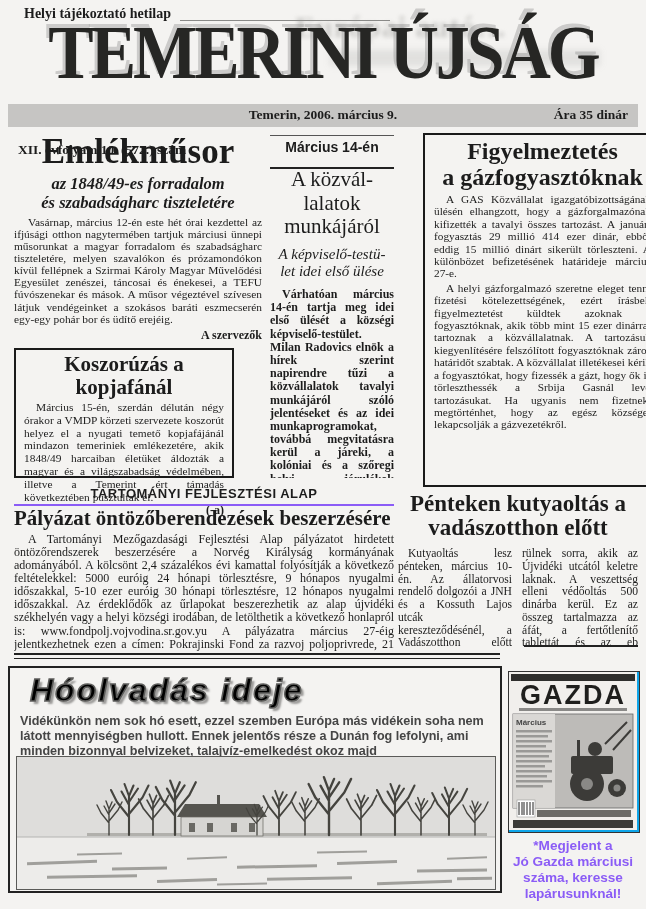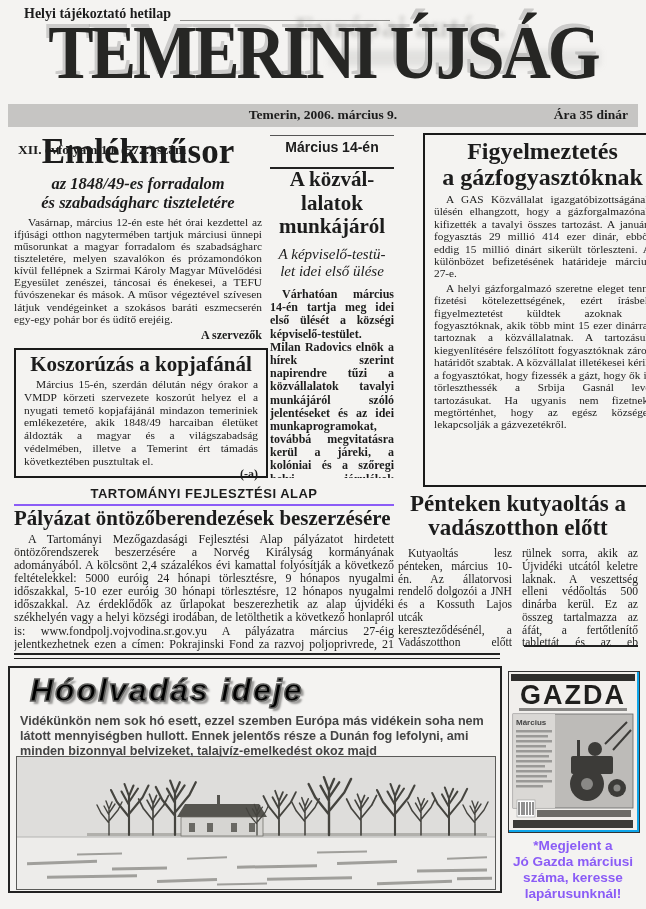--- a/index.html
+++ b/index.html
@@ -26,31 +26,31 @@
   .info-bar>div{position:absolute;}
 
   
   .em-title{left:14px;top:134px;width:248px;font-weight:bold;font-size:35px;text-align:center;line-height:1;}
   .em-sub{left:14px;top:174px;width:248px;font-weight:bold;font-style:italic;font-size:16.5px;
           text-align:center;line-height:1.18;}
   .em-body{left:14px;top:216px;width:248px;height:122px;overflow:hidden;font-size:11.4px;line-height:1.06;
            text-indent:14px;}
   .em-sig{left:14px;top:328px;width:248px;text-align:right;font-weight:bold;font-size:12px;}
 
-  .box-koszoruzas{left:14px;top:348px;width:254px;height:130px;border:2px solid #1a1a1a;
+  .box-koszoruzas{left:14px;top:348px;width:220px;height:130px;border:2px solid #1a1a1a;
                   box-sizing:border-box;padding:3px 8px;}
   .ko-title{font-weight:bold;font-size:21px;text-align:center;line-height:1.1;}
   .ko-body{font-size:11.4px;line-height:1.12;text-indent:12px;text-align:justify;margin-top:2px;}
   .ko-sig{text-align:right;font-weight:bold;font-size:12px;}
 
   
   .badge{left:270px;top:135px;width:124px;border-top:1px solid #555;border-bottom:2px solid #222;
          font-family:"Liberation Sans",sans-serif;font-weight:bold;font-size:14px;
          text-align:center;padding:3px 0 12px;}
-  .mid-title{left:268px;top:168px;width:128px;font-weight:bold;font-size:21px;text-align:center;line-height:1.12;}
+  .mid-title{left:268px;top:168px;width:128px;font-weight:normal;font-size:21px;text-align:center;line-height:1.12;}
   .mid-sub{left:266px;top:246px;width:132px;font-style:italic;font-size:15px;text-align:center;line-height:1.15;}
   .mid-body{left:270px;top:288px;width:124px;height:190px;overflow:hidden;font-weight:bold;
             font-size:12px;line-height:1.1;text-align:justify;text-indent:12px;}
 
   
   .box-gaz{left:399px;top:133px;width:239px;height:354px;border:2px solid #1a1a1a;
            box-sizing:border-box;padding:4px 9px;margin-left:24px;}
   .gaz-title{font-weight:bold;font-size:24px;text-align:center;line-height:1.08;}
   .gaz-p{font-size:11.3px;line-height:1.1;text-indent:12px;text-align:justify;margin:2px 0 0 0;}
 

